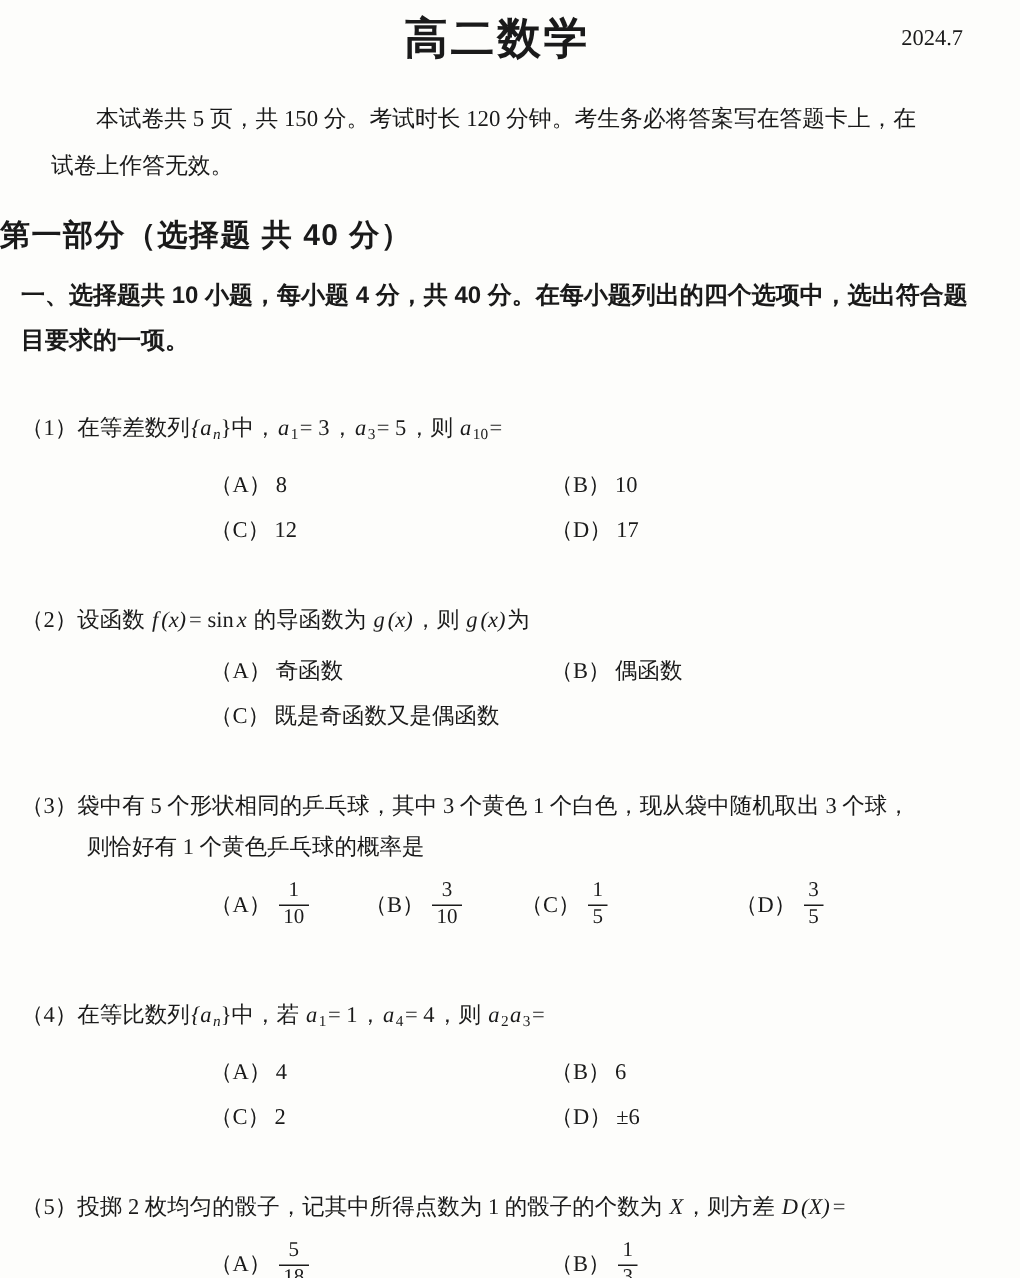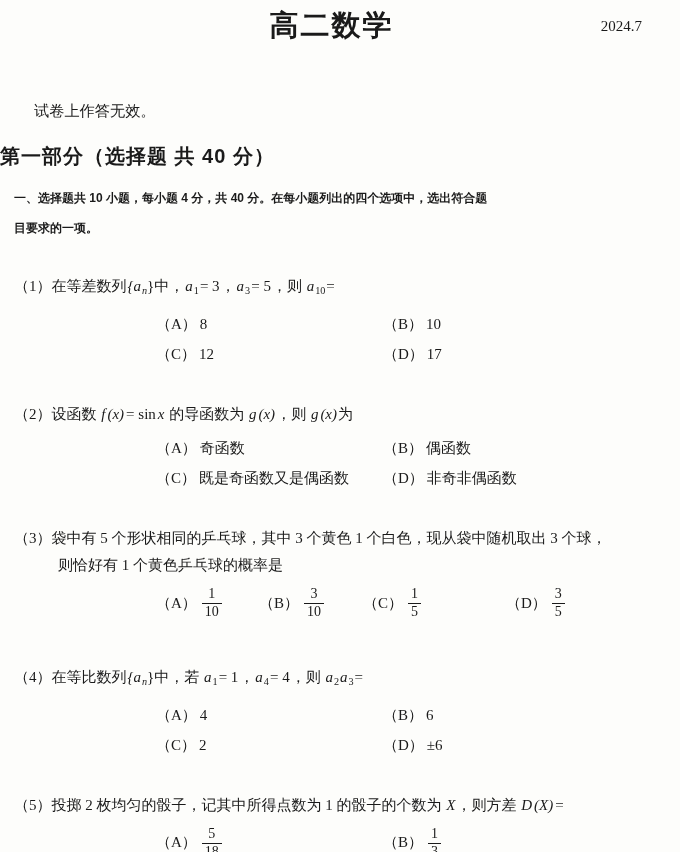--- a/index.html
+++ b/index.html
@@ -63,21 +63,21 @@
     text-align: left;
     font-size: 20px;
     font-weight: bold;
     font-family: "Liberation Sans", "DejaVu Sans", sans-serif;
     letter-spacing: 1px;
   }
 
   
   .section-instruction {
     margin: 13px 14px 0 14px;
-    font-size: 12px;
+    font-size: 16px;
     line-height: 30px;
     font-weight: bold;
     font-family: "Liberation Sans", "DejaVu Sans", sans-serif;
     text-align: justify;
   }
 
   
   .question {
     margin: 9px 0 0 0;
   }
@@ -90,21 +90,20 @@
   }
   .q-stem .cont {
     display: block;
     text-indent: 0;
     margin-left: 22px;
   }
 
   .opts {
     margin-top: 7px;
     position: relative;
-    padding-left: 16px;
   }
   .opt-row {
     position: relative;
     height: 30px;
   }
   .opt-row.frac-row { height: 48px; }
 
   .opt {
     position: absolute;
     font-size: 15px;
@@ -158,21 +157,21 @@
 <body>
 
 <div class="page">
 
   <div class="header">
     <div class="doc-title">高二数学</div>
     <div class="doc-date">2024.7</div>
   </div>
 
   <div class="intro">
-    <span class="indent"></span>
+    <span class="indent"></span><span>本试卷共 5 页，共 150 分。考试时长 120 分钟。考生务必将答案写在答题卡上，在</span>
     <div>试卷上作答无效。</div>
   </div>
 
   <div class="part-heading">第一部分（选择题  共 40 分）</div>
 
   <div class="section-instruction">
     <span>一、选择题共 10 小题，每小题 4 分，共 40 分。在每小题列出的四个选项中，选出符合题</span>
     <div>目要求的一项。</div>
   </div>
 
@@ -196,21 +195,20 @@
     <div class="q-stem">
       <span>（2）</span><span>设函数 </span><span class="mi">f</span><span class="mi">(x)</span><span class="op">= sin</span><span class="mi">x</span><span> 的导函数为 </span><span class="mi">g</span><span class="mi">(x)</span><span>，则 </span><span class="mi">g</span><span class="mi">(x)</span><span>为</span>
     </div>
     <div class="opts">
       <div class="opt-row">
         <div class="opt col-a"><span class="lbl">（A）</span><span>奇函数</span></div>
         <div class="opt col-b"><span class="lbl">（B）</span><span>偶函数</span></div>
       </div>
       <div class="opt-row">
         <div class="opt col-a"><span class="lbl">（C）</span><span>既是奇函数又是偶函数</span></div>
-        <div class="opt col-b"><span class="lbl">（D）</span><span>非奇非偶函数</span></div>
       </div>
     </div>
   </div>
 
   <div class="question">
     <div class="q-stem">
       <span>（3）</span><span>袋中有 5 个形状相同的乒乓球，其中 3 个黄色 1 个白色，现从袋中随机取出 3 个球，</span>
       <span class="cont">则恰好有 1 个黄色乒乓球的概率是</span>
     </div>
     <div class="opts">

